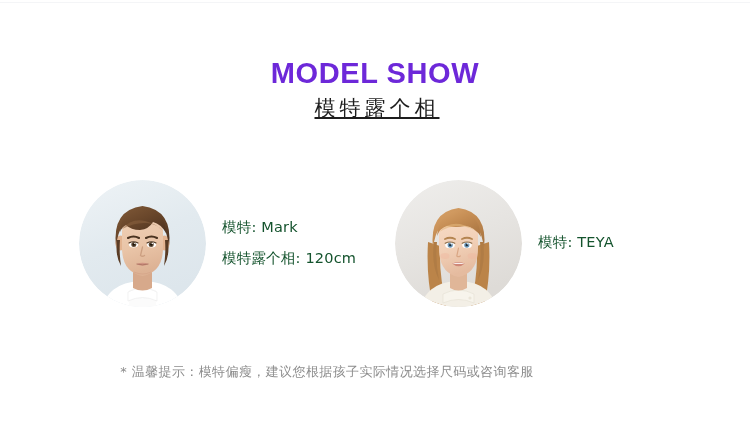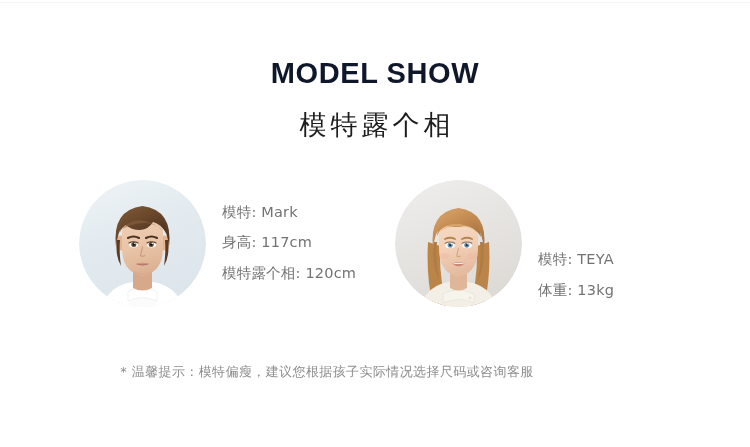--- a/index.html
+++ b/index.html
@@ -33,70 +33,71 @@
     position: absolute;
     left: 0;
     top: 56px;
     width: 750px;
     text-align: center;
   }
   .title-en {
     font-size: 29px;
     font-weight: 900;
     letter-spacing: 0.6px;
-    color: #0f172a;
+    color: #6d28d9;
     line-height: 34px;
     font-family: "Liberation Sans", "DejaVu Sans", sans-serif;
   }
   .title-cn {
-    margin-top: 22px;
-    font-size: 27px;
+    margin-top: 5px;
+    font-size: 21px;
     font-weight: 400;
     letter-spacing: 4px;
     text-indent: 4px;
     color: #1d1d1d;
     line-height: 26px;
     font-family: "DejaVu Sans", "Liberation Sans", sans-serif;
+    text-decoration: underline;
   }
 
   
   .models {
     position: absolute;
     left: 0;
     top: 180px;
     width: 750px;
     height: 140px;
   }
   .model-block {
     position: absolute;
     top: 0;
     display: flex;
     align-items: center;
   }
   .model-left  { left: 79px; }
-  .model-right { left: 395px; align-items: flex-end; }
+  .model-right { left: 395px; }
 
   .photo-circle {
     width: 127px;
     height: 127px;
     border-radius: 50%;
     overflow: hidden;
     position: relative;
     flex: 0 0 auto;
   }
   .photo-circle svg { display: block; }
 
   .model-info {
     margin-left: 16px;
     padding-bottom: 2px;
   }
   .info-line {
     font-size: 14.5px;
     line-height: 30.5px;
-    color: #737373;
+    color: #14532d;
     white-space: nowrap;
     font-family: "DejaVu Sans", "Liberation Sans", sans-serif;
     letter-spacing: 0.2px;
   }
 
   
   .footer-note {
     position: absolute;
     left: 0;
     top: 363px;
@@ -190,21 +191,20 @@
             <path d="M57.5 84 Q63.5 81.5 69.5 84 Q63.5 87.5 57.5 84 Z" fill="#cf9382"></path>
             <path d="M57.5 84 Q63.5 85.6 69.5 84" stroke="#a9705f" stroke-width="0.8" fill="none"></path>
 
             <path d="M55 92 Q63.5 96 72 92" stroke="#d3a085" stroke-width="0.9" fill="none" opacity="0.6"></path>
           </g>
         </svg>
       </div>
 
       <div class="model-info">
         <div class="info-line">模特: Mark</div>
-        <div class="info-line">身高: 117cm</div>
         <div class="info-line">模特露个相: 120cm</div>
       </div>
     </div>
 
     <div class="model-block model-right">
 
       <div class="photo-circle">
         <svg width="127" height="127" viewBox="0 0 127 127">
           <defs>
             <clipPath id="clipR">
@@ -268,21 +268,20 @@
             <path d="M57 83.5 Q63.5 82.2 70 83.5 Q63.5 84.6 57 83.5 Z" fill="#ffffff" opacity="0.85"></path>
 
             <ellipse cx="50" cy="76" rx="4.5" ry="3" fill="#f0b9a0" opacity="0.45"></ellipse>
             <ellipse cx="77" cy="76" rx="4.5" ry="3" fill="#f0b9a0" opacity="0.45"></ellipse>
           </g>
         </svg>
       </div>
 
       <div class="model-info">
         <div class="info-line">模特: TEYA</div>
-        <div class="info-line">体重: 13kg</div>
       </div>
     </div>
 
   </div>
 
   <div class="footer-note">* 温馨提示：模特偏瘦，建议您根据孩子实际情况选择尺码或咨询客服</div>
 
 </div>
 
 </body></html>

